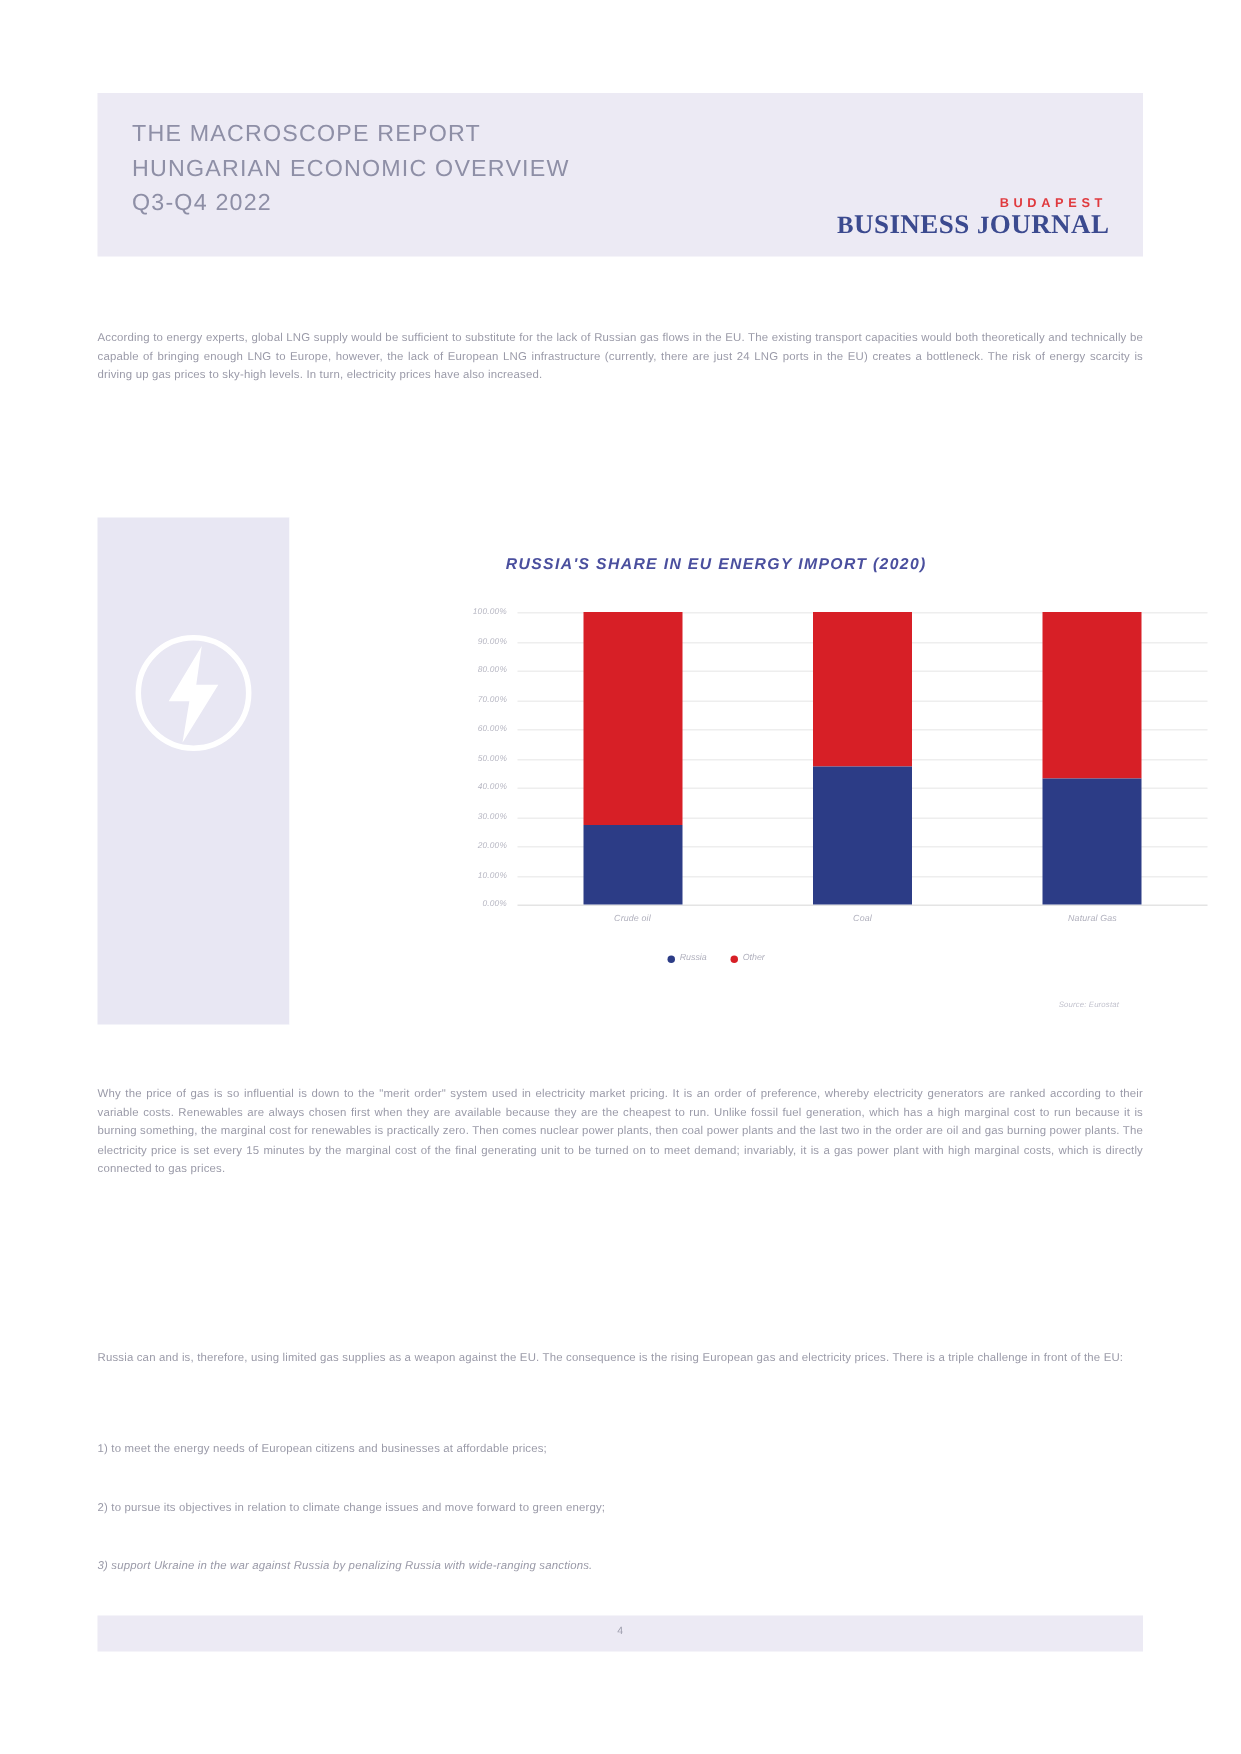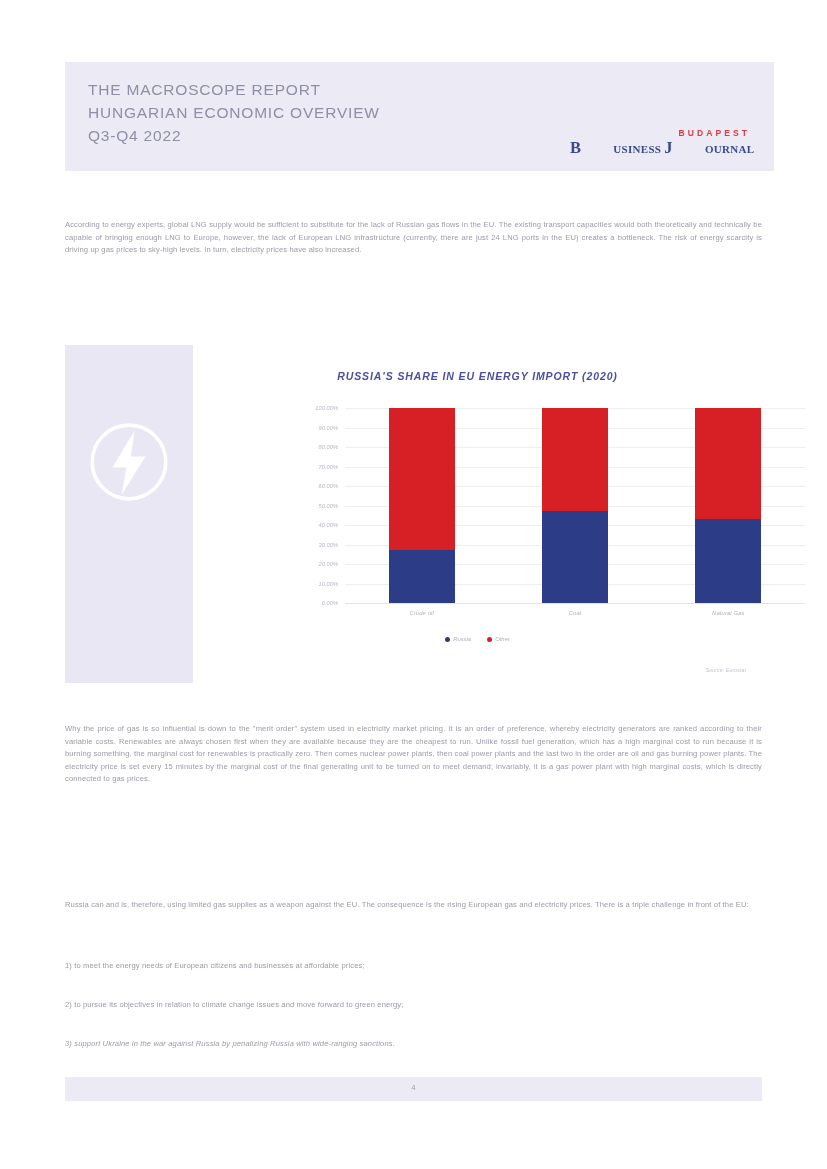--- a/index.html
+++ b/index.html
@@ -23,21 +23,20 @@
   }
 
   
   .header-band {
     position: absolute;
     left: 65px;
     top: 62px;
     width: 697px;
     height: 109px;
     background: #eceaf4;
-    padding-left: 12px;
   }
   .header-titles {
     position: absolute;
     left: 23px;
     top: 16px;
     color: #8e8fa6;
     letter-spacing: 0.8px;
     line-height: 23px;
   }
   .header-line {
@@ -64,21 +63,21 @@
   }
   .logo-bbj {
     font-family: "Liberation Serif", serif;
     font-size: 16.5px;
     font-weight: 700;
     letter-spacing: 0.3px;
     color: #3b4a8f;
     line-height: 17px;
     white-space: nowrap;
   }
-  .logo-bbj .small-caps { font-size: 11px; margin-left: 32px; }
+  .logo-bbj .small-caps { font-size: 18px; }
 
   
   .body-text {
     position: absolute;
     color: #9a9aa8;
     font-size: 7.6px;
     line-height: 12.6px;
     text-align: justify;
     letter-spacing: 0.12px;
   }

